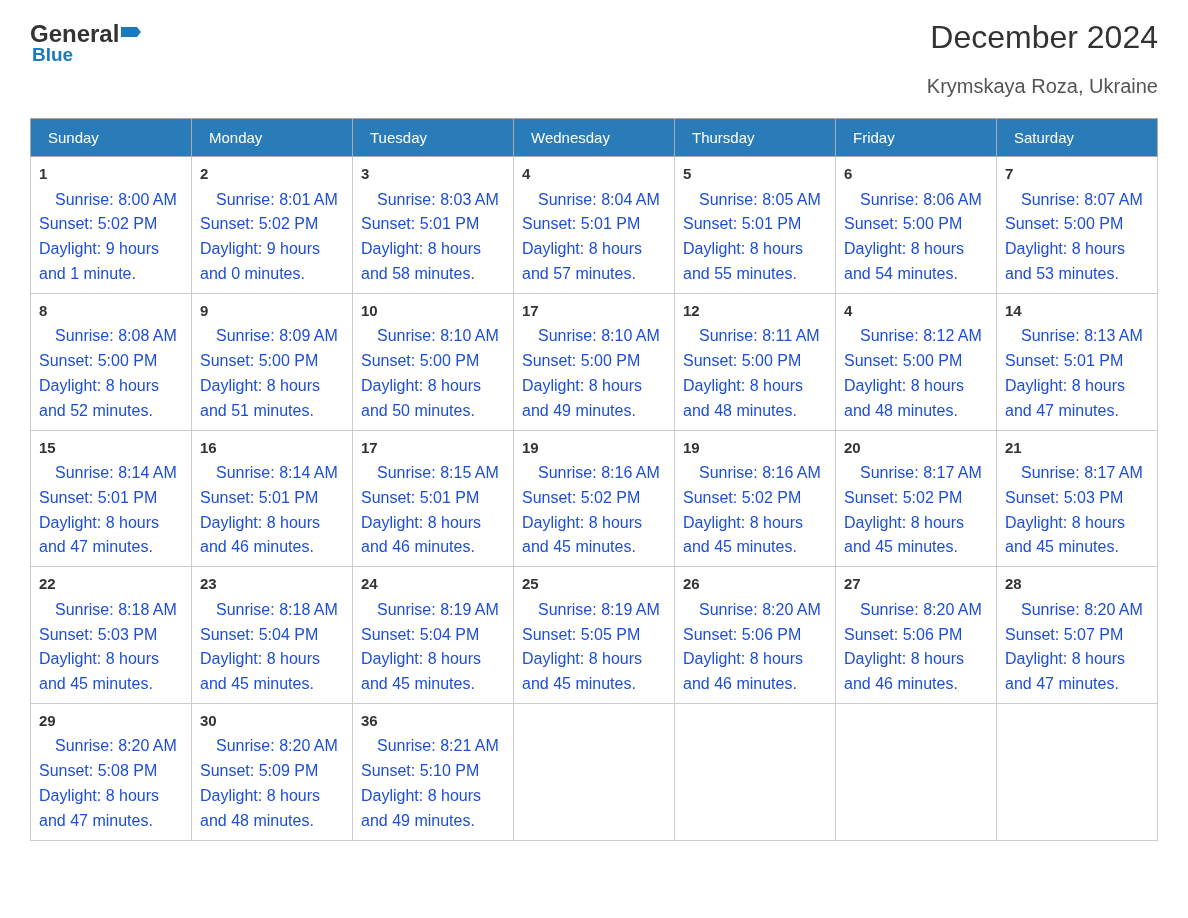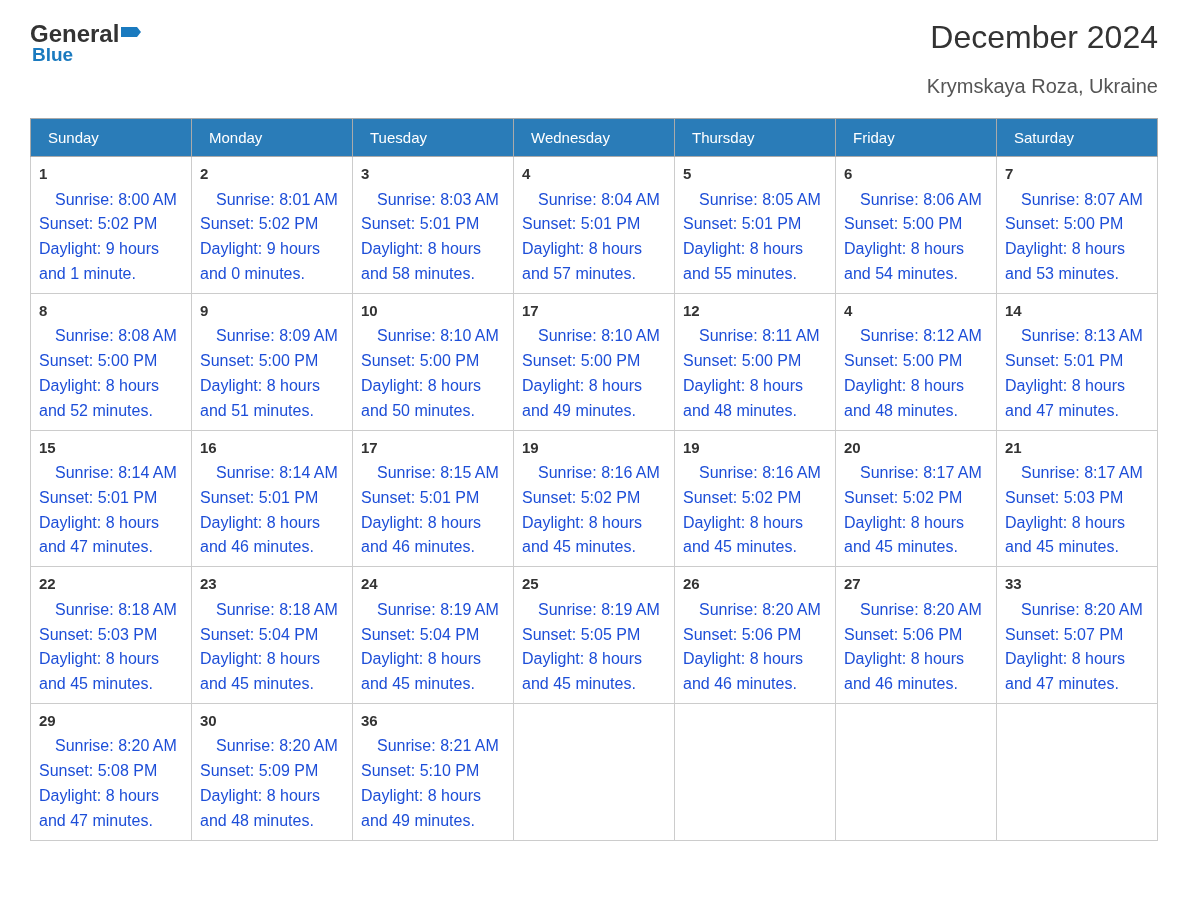--- a/index.html
+++ b/index.html
@@ -243,21 +243,21 @@
         </td>
         <td>
           <span class="day-number">26</span>
           <span class="day-info">Sunrise: 8:20 AM<br>Sunset: 5:06 PM<br>Daylight: 8 hours and 46 minutes.</span>
         </td>
         <td>
           <span class="day-number">27</span>
           <span class="day-info">Sunrise: 8:20 AM<br>Sunset: 5:06 PM<br>Daylight: 8 hours and 46 minutes.</span>
         </td>
         <td>
-          <span class="day-number">33</span>
+          <span class="day-number">28</span>
           <span class="day-info">Sunrise: 8:20 AM<br>Sunset: 5:07 PM<br>Daylight: 8 hours and 47 minutes.</span>
         </td>
       </tr>
       <tr>
         <td>
           <span class="day-number">29</span>
           <span class="day-info">Sunrise: 8:20 AM<br>Sunset: 5:08 PM<br>Daylight: 8 hours and 47 minutes.</span>
         </td>
         <td>
           <span class="day-number">30</span>

